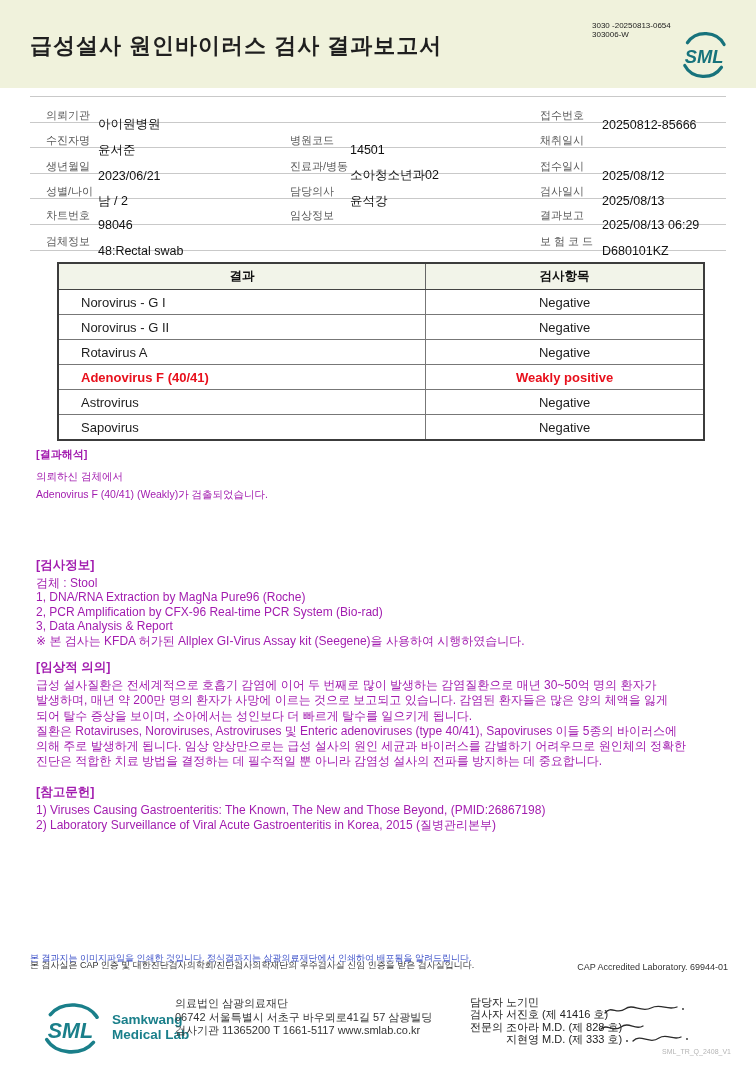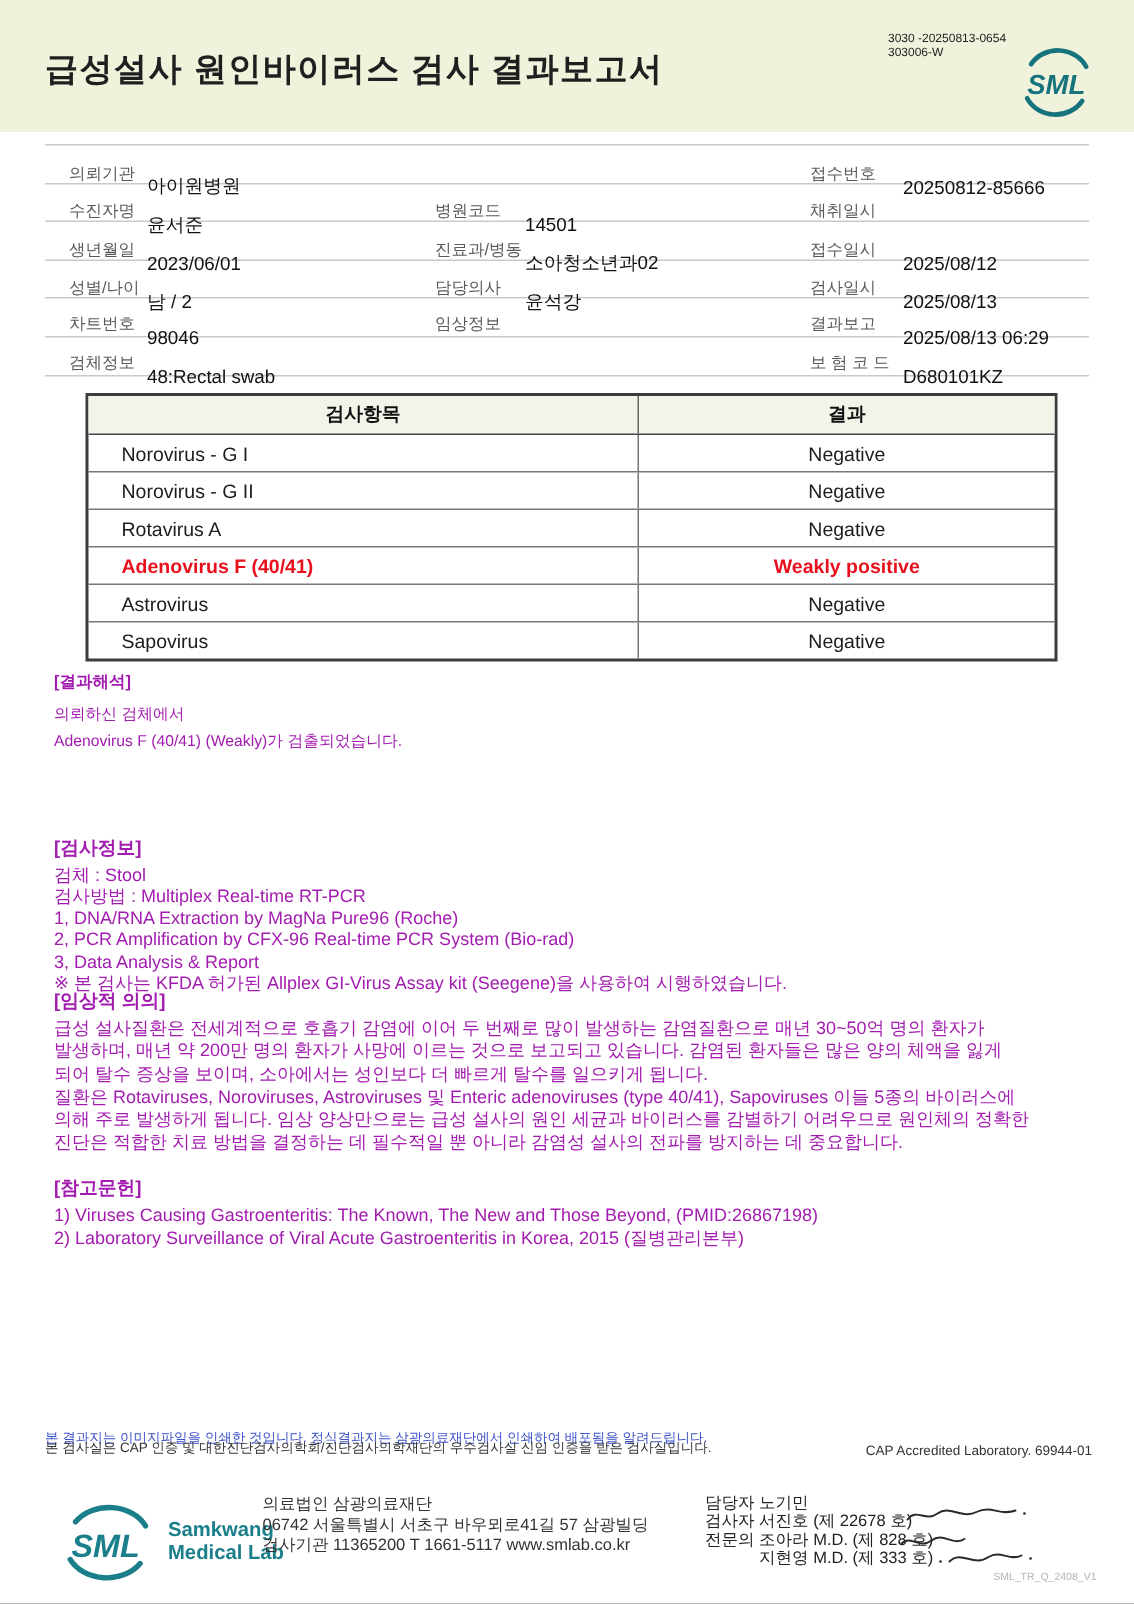--- a/index.html
+++ b/index.html
@@ -87,21 +87,21 @@
     <div class="info-row">
       <span class="ilabel">수진자명</span>
       <span class="ivalue">윤서준</span>
       <span class="ilabel">병원코드</span>
       <span class="ivalue">14501</span>
       <span class="ilabel">채취일시</span>
       <span class="ivalue"></span>
     </div>
     <div class="info-row">
       <span class="ilabel">생년월일</span>
-      <span class="ivalue">2023/06/01</span>
+      <span class="ivalue">2023/06/21</span>
       <span class="ilabel">진료과/병동</span>
       <span class="ivalue">소아청소년과02</span>
       <span class="ilabel">접수일시</span>
       <span class="ivalue">2025/08/12</span>
     </div>
     <div class="info-row">
       <span class="ilabel">성별/나이</span>
       <span class="ivalue">남 / 2</span>
       <span class="ilabel">담당의사</span>
       <span class="ivalue">윤석강</span>
@@ -121,22 +121,22 @@
       <span class="ivalue">48:Rectal swab</span>
       <span class="ilabel"></span>
       <span class="ivalue"></span>
       <span class="ilabel sp">보험코드</span>
       <span class="ivalue">D680101KZ</span>
     </div>
   </div>
 
   <div class="res-table">
     <div class="res-head">
+      <div class="hcell">결과</div>
       <div class="hcell">검사항목</div>
-      <div class="hcell">결과</div>
     </div>
     <div class="res-row">
       <div class="res-cell item">Norovirus - G I</div>
       <div class="res-cell result">Negative</div>
     </div>
     <div class="res-row">
       <div class="res-cell item">Norovirus - G II</div>
       <div class="res-cell result">Negative</div>
     </div>
     <div class="res-row">
@@ -159,21 +159,20 @@
 
   <div class="section interp">
     <div class="sec-head">[결과해석]</div>
     <div class="line">의뢰하신 검체에서</div>
     <div class="line">Adenovirus F (40/41) (Weakly)가 검출되었습니다.</div>
   </div>
 
   <div class="section testinfo">
     <div class="sec-head">[검사정보]</div>
     <div class="line">검체 : Stool</div>
-    <div class="line">검사방법 : Multiplex Real-time RT-PCR</div>
     <div class="line">1, DNA/RNA Extraction by MagNa Pure96 (Roche)</div>
     <div class="line">2, PCR Amplification by CFX-96 Real-time PCR System (Bio-rad)</div>
     <div class="line">3, Data Analysis &amp; Report</div>
     <div class="line">※ 본 검사는 KFDA 허가된 Allplex GI-Virus Assay kit (Seegene)을 사용하여 시행하였습니다.</div>
   </div>
 
   <div class="section clinical">
     <div class="sec-head">[임상적 의의]</div>
     <div class="line">급성 설사질환은 전세계적으로 호흡기 감염에 이어 두 번째로 많이 발생하는 감염질환으로 매년 30~50억 명의 환자가</div>
     <div class="line">발생하며, 매년 약 200만 명의 환자가 사망에 이르는 것으로 보고되고 있습니다. 감염된 환자들은 많은 양의 체액을 잃게</div>
@@ -204,21 +203,21 @@
   </div>
 
   <div class="f-org">
     <div>의료법인 삼광의료재단</div>
     <div>06742 서울특별시 서초구 바우뫼로41길 57 삼광빌딩</div>
     <div>검사기관 11365200 T 1661-5117 www.smlab.co.kr</div>
   </div>
 
   <div class="f-staff">
     <div>담당자 노기민</div>
-    <div>검사자 서진호 (제 22678 호)</div>
+    <div>검사자 서진호 (제 41416 호)</div>
     <div>전문의 조아라 M.D. (제 828 호)</div>
     <div class="indent">지현영 M.D. (제 333 호)</div>
   </div>
   <svg class="sig-svg" width="140" height="56" viewBox="0 0 140 56">
     <path d="M8 16 C 14 8, 20 18, 28 12 S 44 16, 54 11 S 70 14, 80 10" fill="none" stroke="#2a2a2a" stroke-width="1.3" stroke-linecap="round"></path>
     <circle cx="86" cy="12" r="0.9" fill="#2a2a2a"></circle>
     <path d="M4 32 C 10 26, 16 36, 24 30 S 38 34, 46 29" fill="none" stroke="#2a2a2a" stroke-width="1.3" stroke-linecap="round"></path>
     <path d="M36 44 C 44 36, 52 48, 62 41 C 70 36, 76 44, 84 40" fill="none" stroke="#2a2a2a" stroke-width="1.3" stroke-linecap="round"></path>
     <circle cx="30" cy="44" r="0.9" fill="#2a2a2a"></circle>
     <circle cx="90" cy="42" r="0.9" fill="#2a2a2a"></circle>

